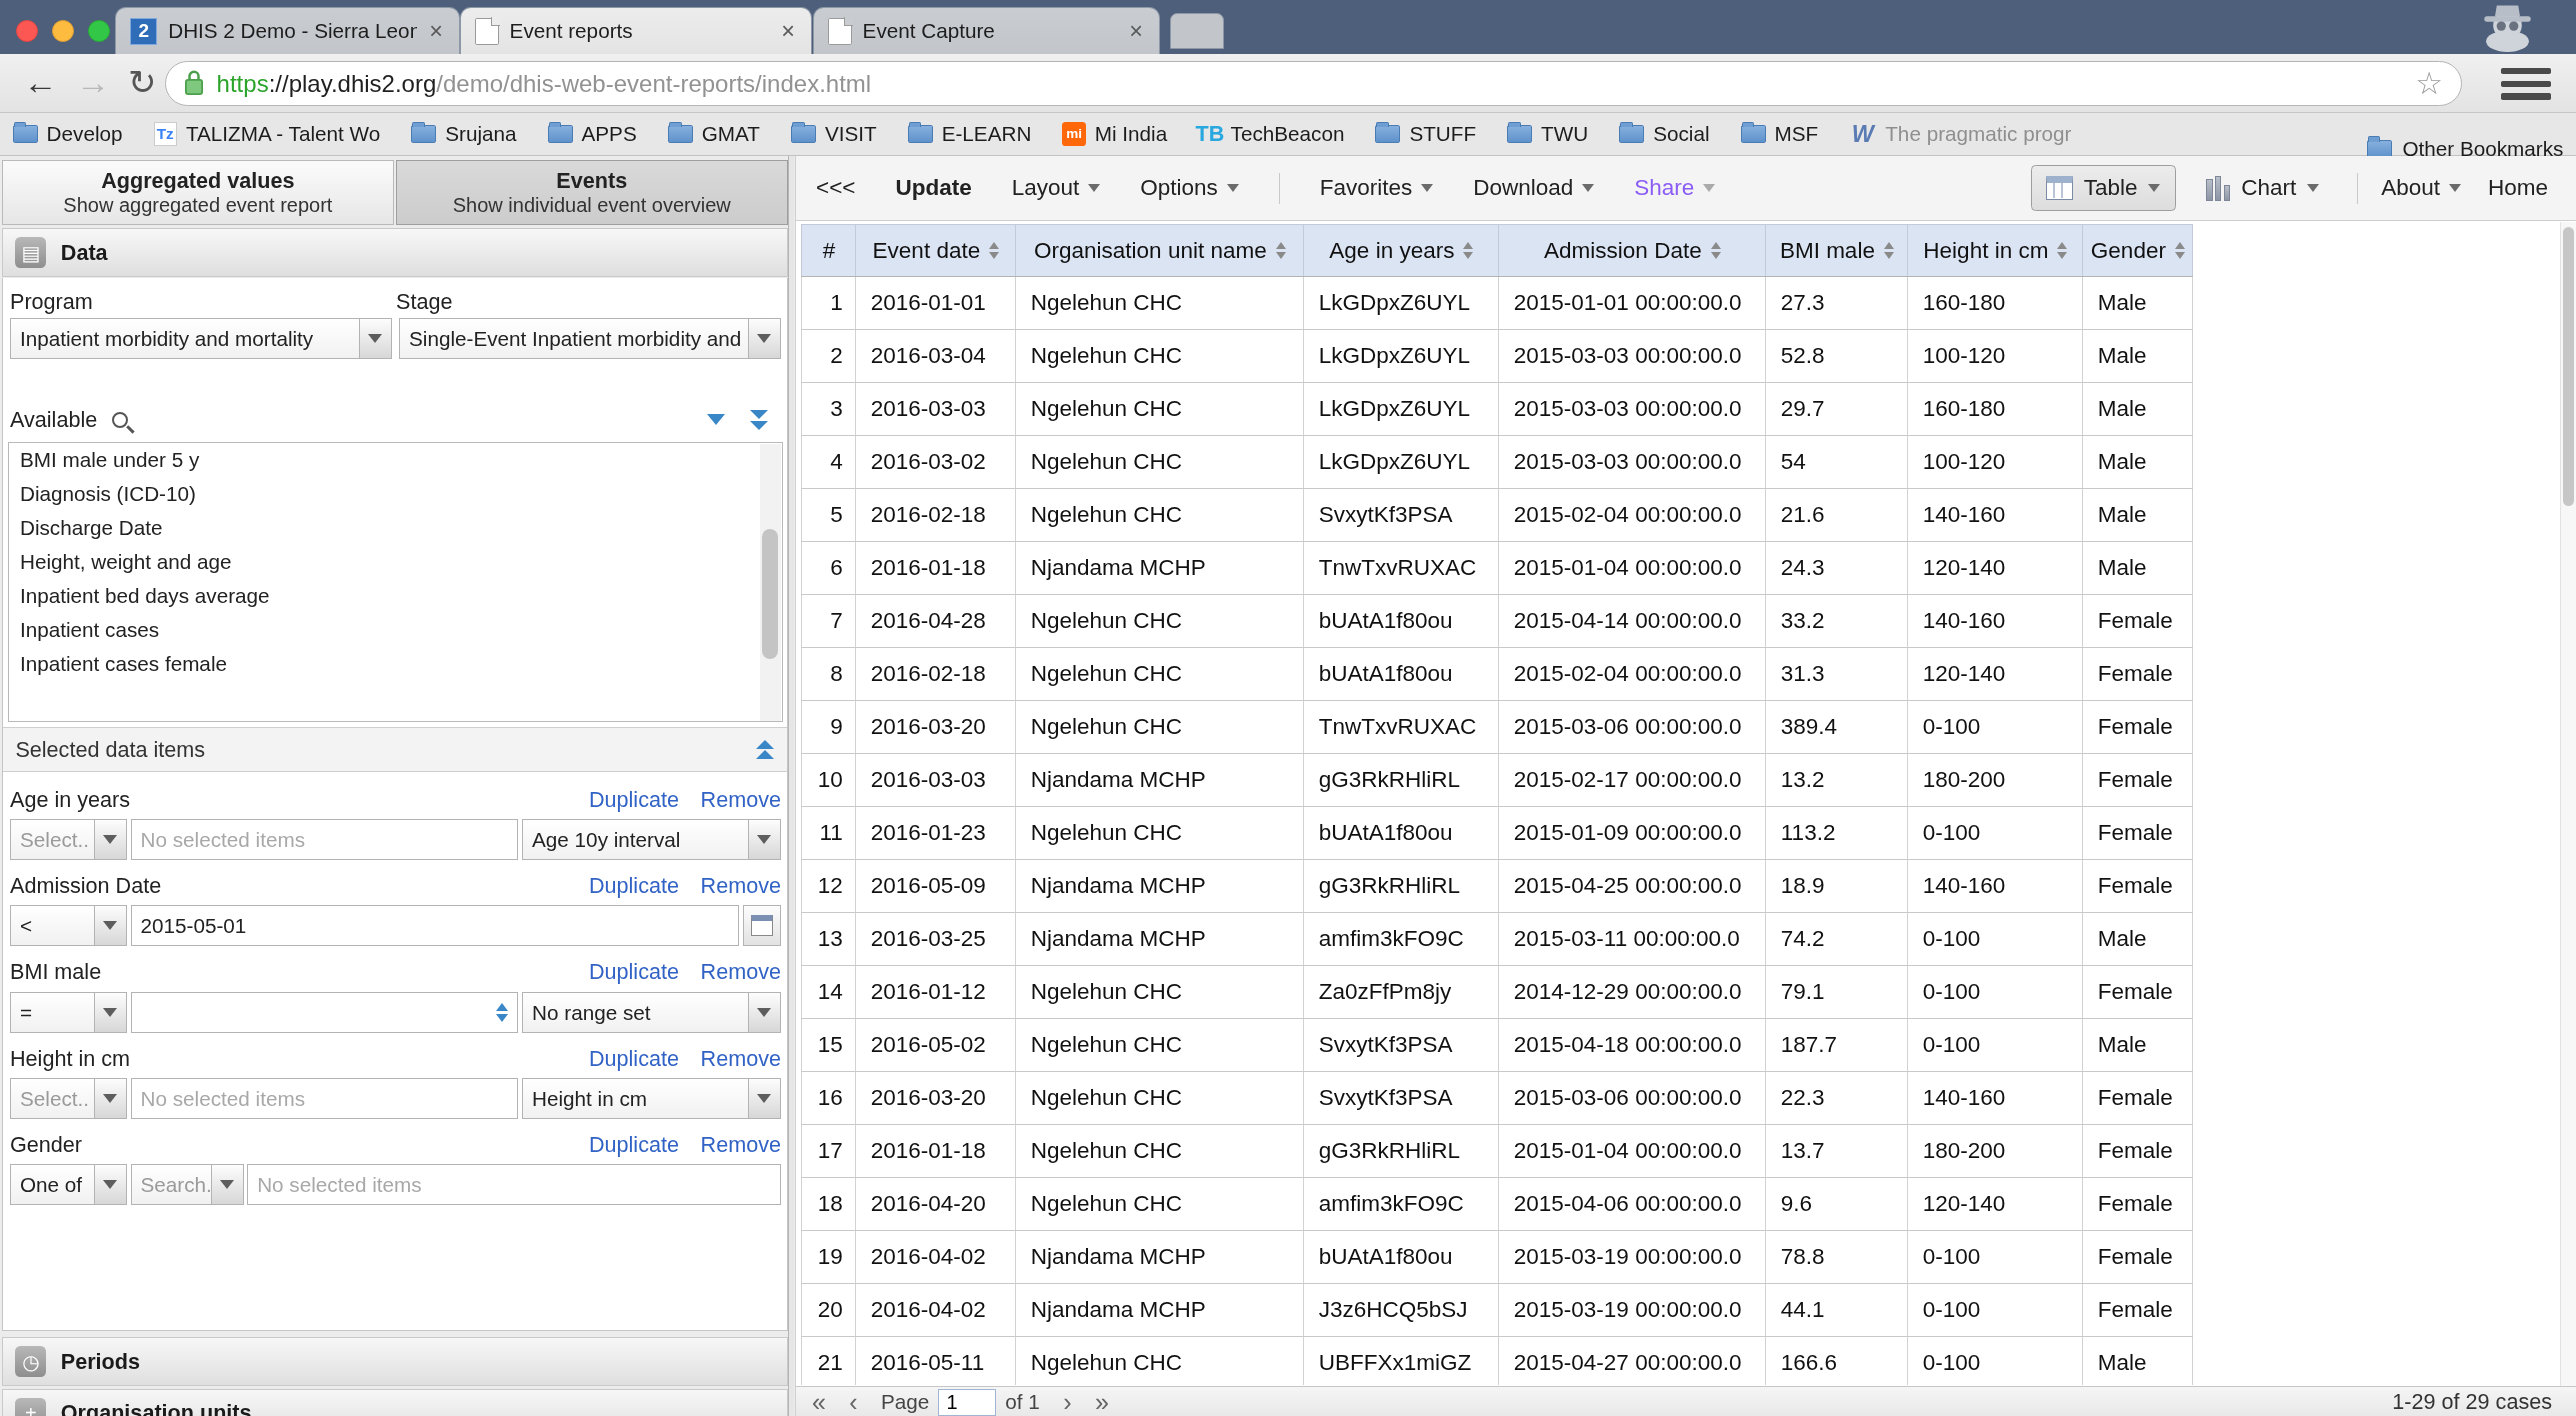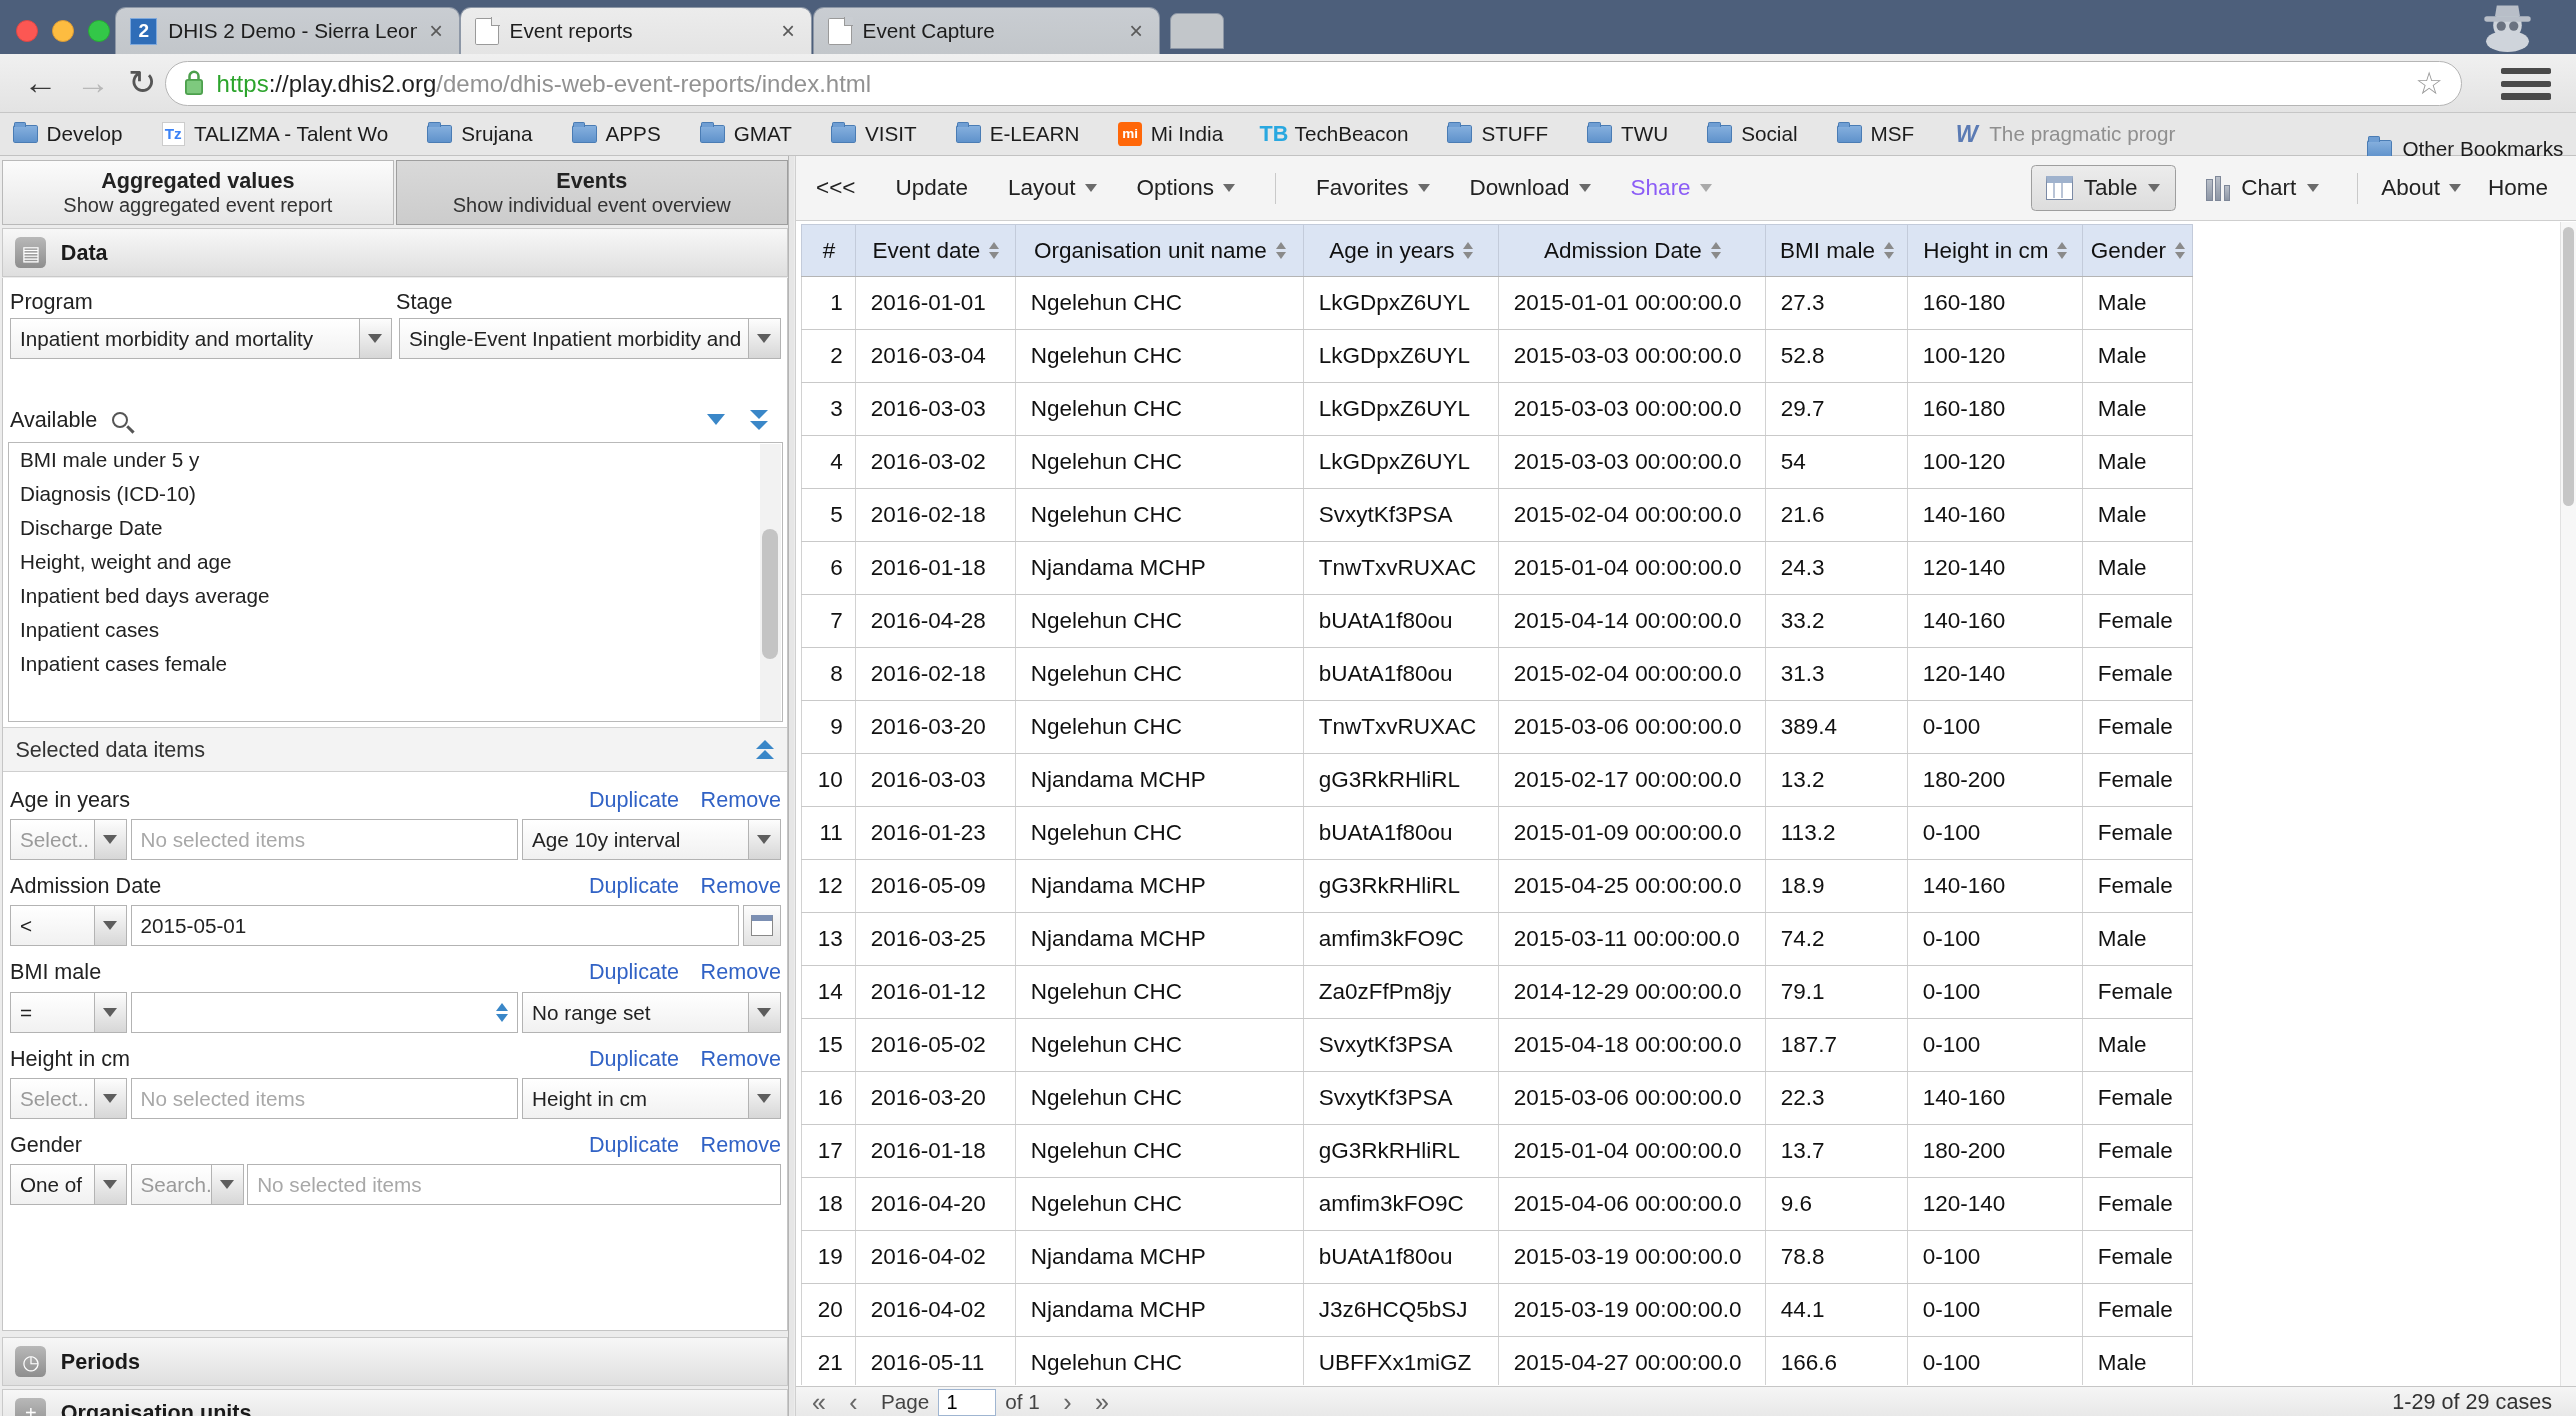--- a/index.html
+++ b/index.html
@@ -36,21 +36,21 @@
   .url-text { font-size:24px; white-space:nowrap; overflow:hidden; flex:1; }
   .url-scheme { color:#2ca42c; }
   .url-host { color:#1f1f1f; }
   .url-path { color:#929292; }
   .star { font-size:31px; color:#9a9a9a; }
   .menu-btn { position:absolute; right:25px; top:10.8px; width:50px; height:38px; display:flex; flex-direction:column; justify-content:center; gap:6.3px; }
   .menu-btn i { display:block; height:6.3px; background:#4a4a4a; border-radius:1.8px; }
 
   .bookmarksbar { position:absolute; left:0; top:113px; width:2576px; height:43px; background:#e7e7e7;
                   border-bottom:0.9px solid #c2c2c2; display:flex; align-items:center; padding:0 12.6px; }
-  .bm-list { display:flex; align-items:center; gap:39px; overflow:hidden; flex:1; }
+  .bm-list { display:flex; align-items:center; gap:31px; overflow:hidden; flex:1; }
   .bm-item { display:flex; align-items:center; gap:9px; white-space:nowrap; }
   .bm-label { font-size:20.7px; color:#1c1c1c; }
   .bm-label.muted { color:#8f8f8f; }
   .bm-ico { flex:none; display:flex; align-items:center; justify-content:center; }
   .ico-folder { width:25px; height:18px; background:linear-gradient(#86b0de,#5f92cb); border:0.9px solid #4a7cb4; border-radius:1.8px; position:relative; }
   .ico-folder:before { content:""; position:absolute; left:0; top:-4.5px; width:10.8px; height:4.5px; background:#6f9ed3; border:0.9px solid #4a7cb4; border-bottom:none; border-radius:1.8px 1.8px 0 0; }
   .ico-tz { width:23.4px; height:23.4px; background:#fff; border:0.9px solid #ccc; font-size:15.3px; font-weight:bold; color:#3b82f6; }
   .ico-mi { width:23.4px; height:23.4px; background:#ff6709; border-radius:3.6px; color:#fff; font-size:13.5px; font-weight:bold; }
   .ico-tb { width:23.4px; height:23.4px; color:#29a8e0; font-size:21.6px; font-weight:bold; }
   .ico-vk { width:27px; height:23.4px; color:#5b7bb4; font-size:23.4px; font-weight:bold; font-style:italic; }
@@ -113,21 +113,21 @@
   .cal-btn { width:38px; height:41px; margin-left:3.6px; background:linear-gradient(#fdfdfd,#e2e2e2); border:0.9px solid #b3b3b3;
              display:flex; align-items:center; justify-content:center; }
   .cal-ic { width:21.6px; height:21.6px; background:#fff; border:1.8px solid #888; border-top:6.3px solid #7b8fb3; }
 
   #sidebar-accordions { position:absolute; left:1.8px; top:1181px; width:786px; display:flex; flex-direction:column; gap:2.7px; }
 
   
   .toolbar { position:absolute; left:0; top:0; width:1781px; height:65px; background:#f4f4f4; border-bottom:0.9px solid #cfcfcf;
              display:flex; align-items:center; padding:0 20px; }
   .tb-item { font-size:22.5px; color:#222; display:flex; align-items:center; gap:9px; margin-right:40px; white-space:nowrap; }
-  .tb-item.bold { font-weight:normal; }
+  .tb-item.bold { font-weight:bold; }
   .tb-item.disabled { color:#8b5cf6; }
   .caret { width:0; height:0; border-left:6.3px solid transparent; border-right:6.3px solid transparent; border-top:8px solid #6b6b6b; }
   .tb-sep { width:0.9px; height:31px; background:#c9c9c9; margin-right:40px; }
   .tb-right { margin-left:auto; display:flex; align-items:center; }
   .vis-btn { display:flex; align-items:center; gap:10.8px; font-size:22.5px; color:#222; padding:9px 14.4px; margin-left:16px; border-radius:4.5px; }
   .vis-btn.pressed { background:linear-gradient(#ececec,#dddddd); border:0.9px solid #9e9e9e; }
   .grid-ic { width:27px; height:23.4px; background:#fff; border:1.8px solid #7b8aa5; border-top:7.2px solid #9fb2cd; position:relative; }
   .grid-ic:before { content:""; position:absolute; left:6.3px; top:0; width:1.8px; height:14.4px; background:#b9c4d6; }
   .grid-ic:after { content:""; position:absolute; left:14.4px; top:0; width:1.8px; height:14.4px; background:#b9c4d6; }
   .chart-ic { display:flex; align-items:flex-end; gap:2.7px; height:25px; }

